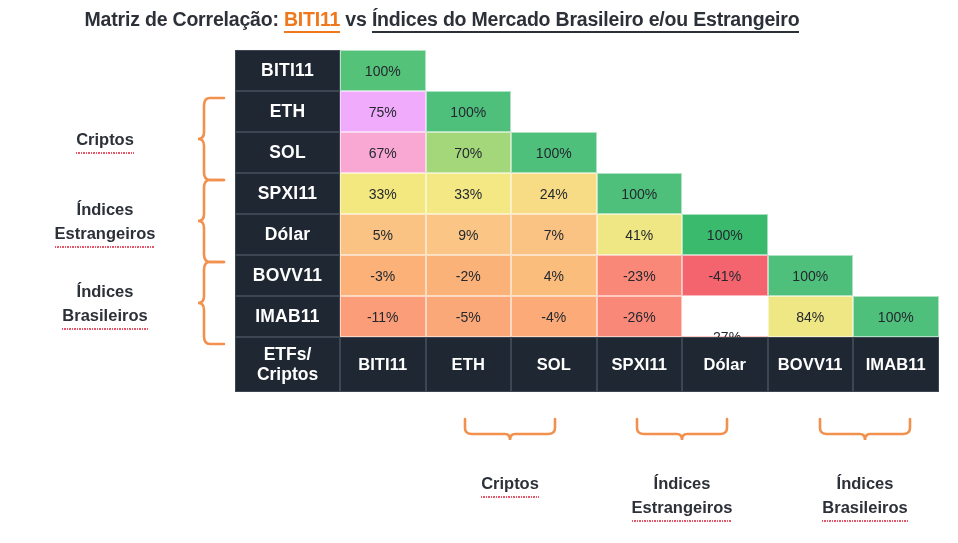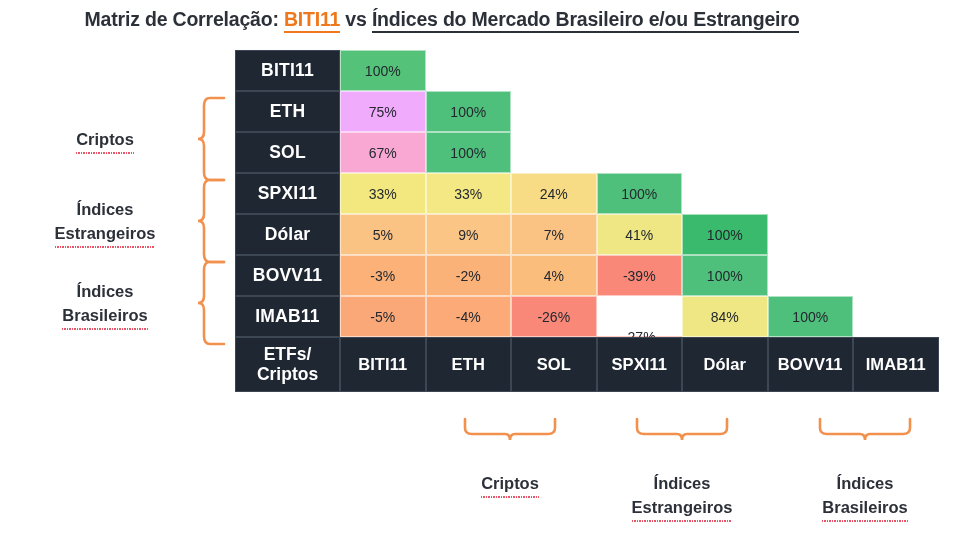--- a/index.html
+++ b/index.html
@@ -201,20 +201,21 @@
         <div class="cell" style="background: rgb(79, 192, 123);">100%</div>
         <div class="cell empty"></div>
         <div class="cell empty"></div>
         <div class="cell empty"></div>
         <div class="cell empty"></div>
         <div class="cell empty"></div>
       </div>
       <div class="mrow">
         <div class="rowlabel">SOL</div>
         <div class="cell" style="background: #f9a8d4;">67%</div>
+        <div class="cell" style="background: rgb(164, 215, 122);">70%</div>
         <div class="cell" style="background: rgb(79, 192, 123);">100%</div>
         <div class="cell empty"></div>
         <div class="cell empty"></div>
         <div class="cell empty"></div>
         <div class="cell empty"></div>
       </div>
       <div class="mrow">
         <div class="rowlabel">SPXI11</div>
         <div class="cell" style="background: rgb(242, 232, 127);">33%</div>
         <div class="cell" style="background: rgb(243, 232, 132);">33%</div>
@@ -232,26 +233,28 @@
         <div class="cell" style="background: rgb(238, 231, 131);">41%</div>
         <div class="cell" style="background: rgb(58, 186, 108);">100%</div>
         <div class="cell empty"></div>
         <div class="cell empty"></div>
       </div>
       <div class="mrow">
         <div class="rowlabel">BOVV11</div>
         <div class="cell" style="background: rgb(251, 177, 120);">-3%</div>
         <div class="cell" style="background: rgb(251, 178, 120);">-2%</div>
         <div class="cell" style="background: rgb(251, 189, 124);">4%</div>
-        <div class="cell" style="background: rgb(250, 136, 120);">-39%</div>
+        <div class="cell" style="background: rgb(250, 136, 120);">-23%</div>
+        <div class="cell" style="background: rgb(244, 100, 111);">-41%</div>
         <div class="cell" style="background: rgb(79, 192, 123);">100%</div>
         <div class="cell empty"></div>
       </div>
       <div class="mrow">
         <div class="rowlabel">IMAB11</div>
+        <div class="cell" style="background: rgb(251, 157, 121);">-11%</div>
         <div class="cell" style="background: rgb(251, 168, 120);">-5%</div>
         <div class="cell" style="background: rgb(251, 170, 120);">-4%</div>
         <div class="cell" style="background: rgb(250, 136, 120);">-26%</div>
         <div class="cell" style="background: rgb(250, 136, 120); margin-top: 40px;">-27%</div>
         <div class="cell" style="background: rgb(238, 231, 131);">84%</div>
         <div class="cell" style="background: rgb(79, 192, 123);">100%</div>
       </div>
     </div>
   <div id="colheader">
     <div class="corner">

